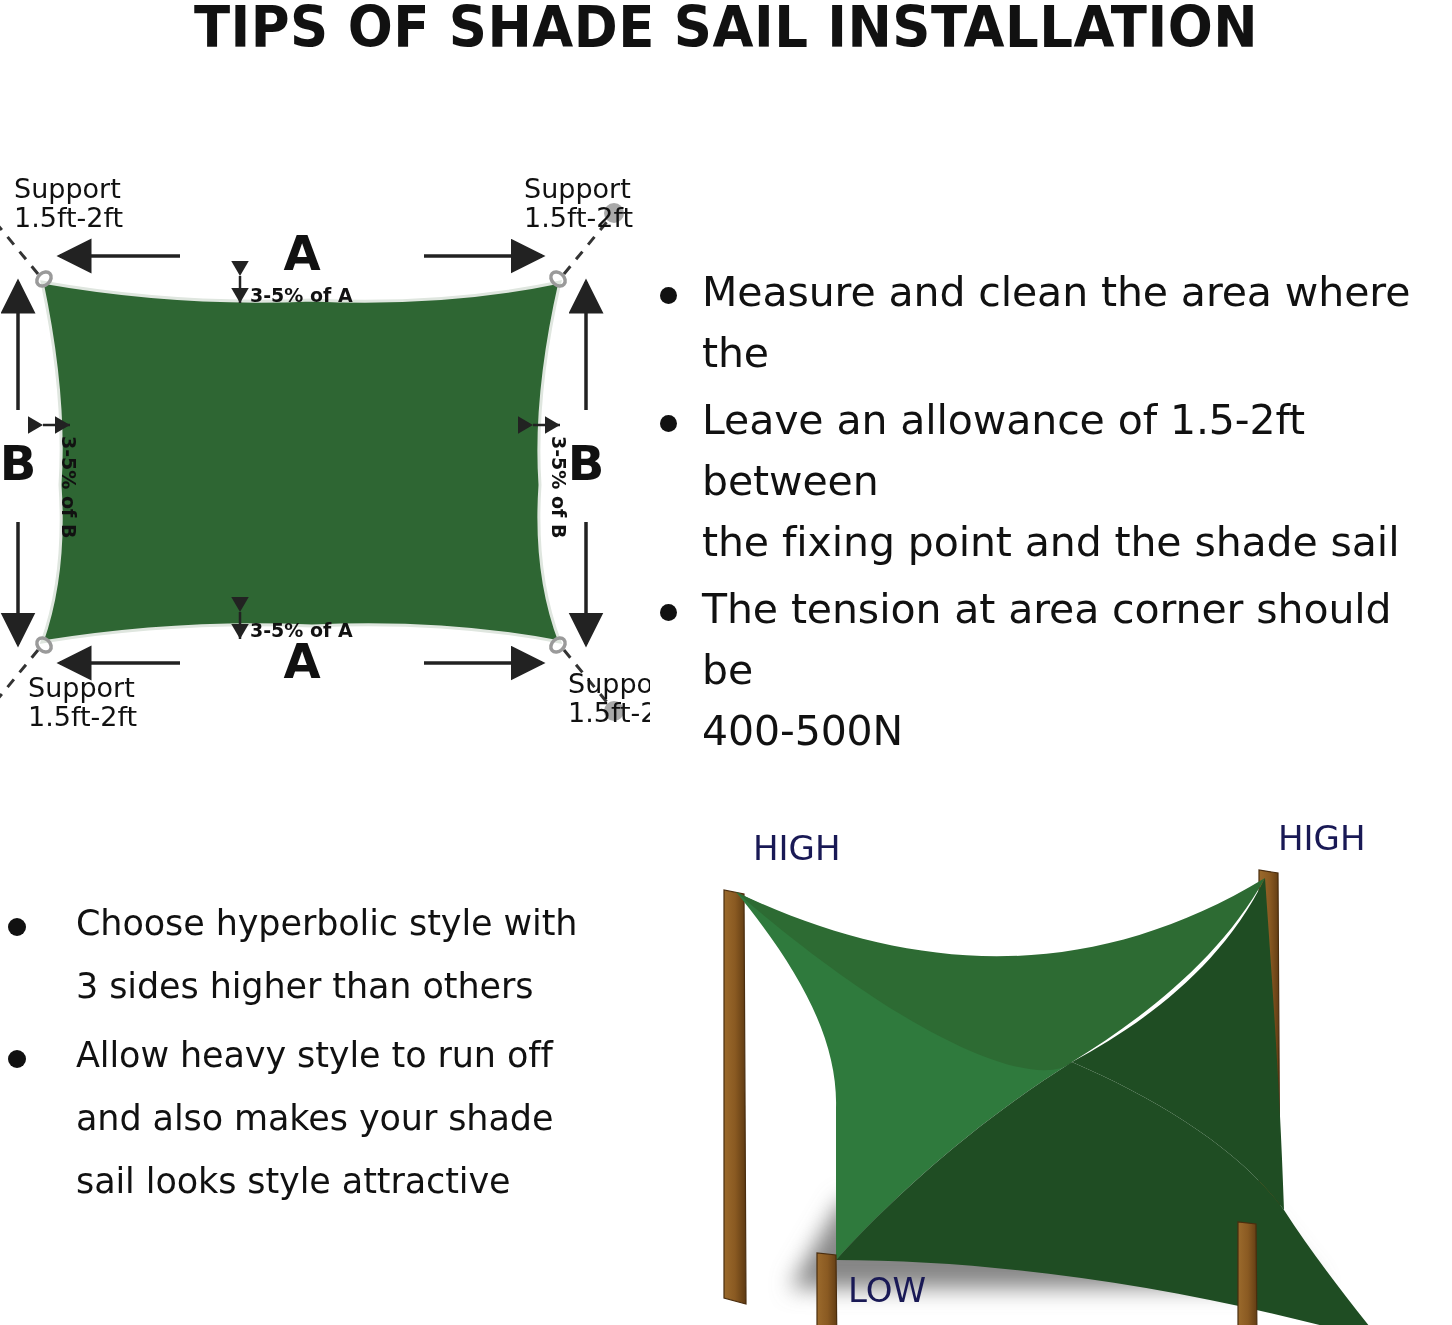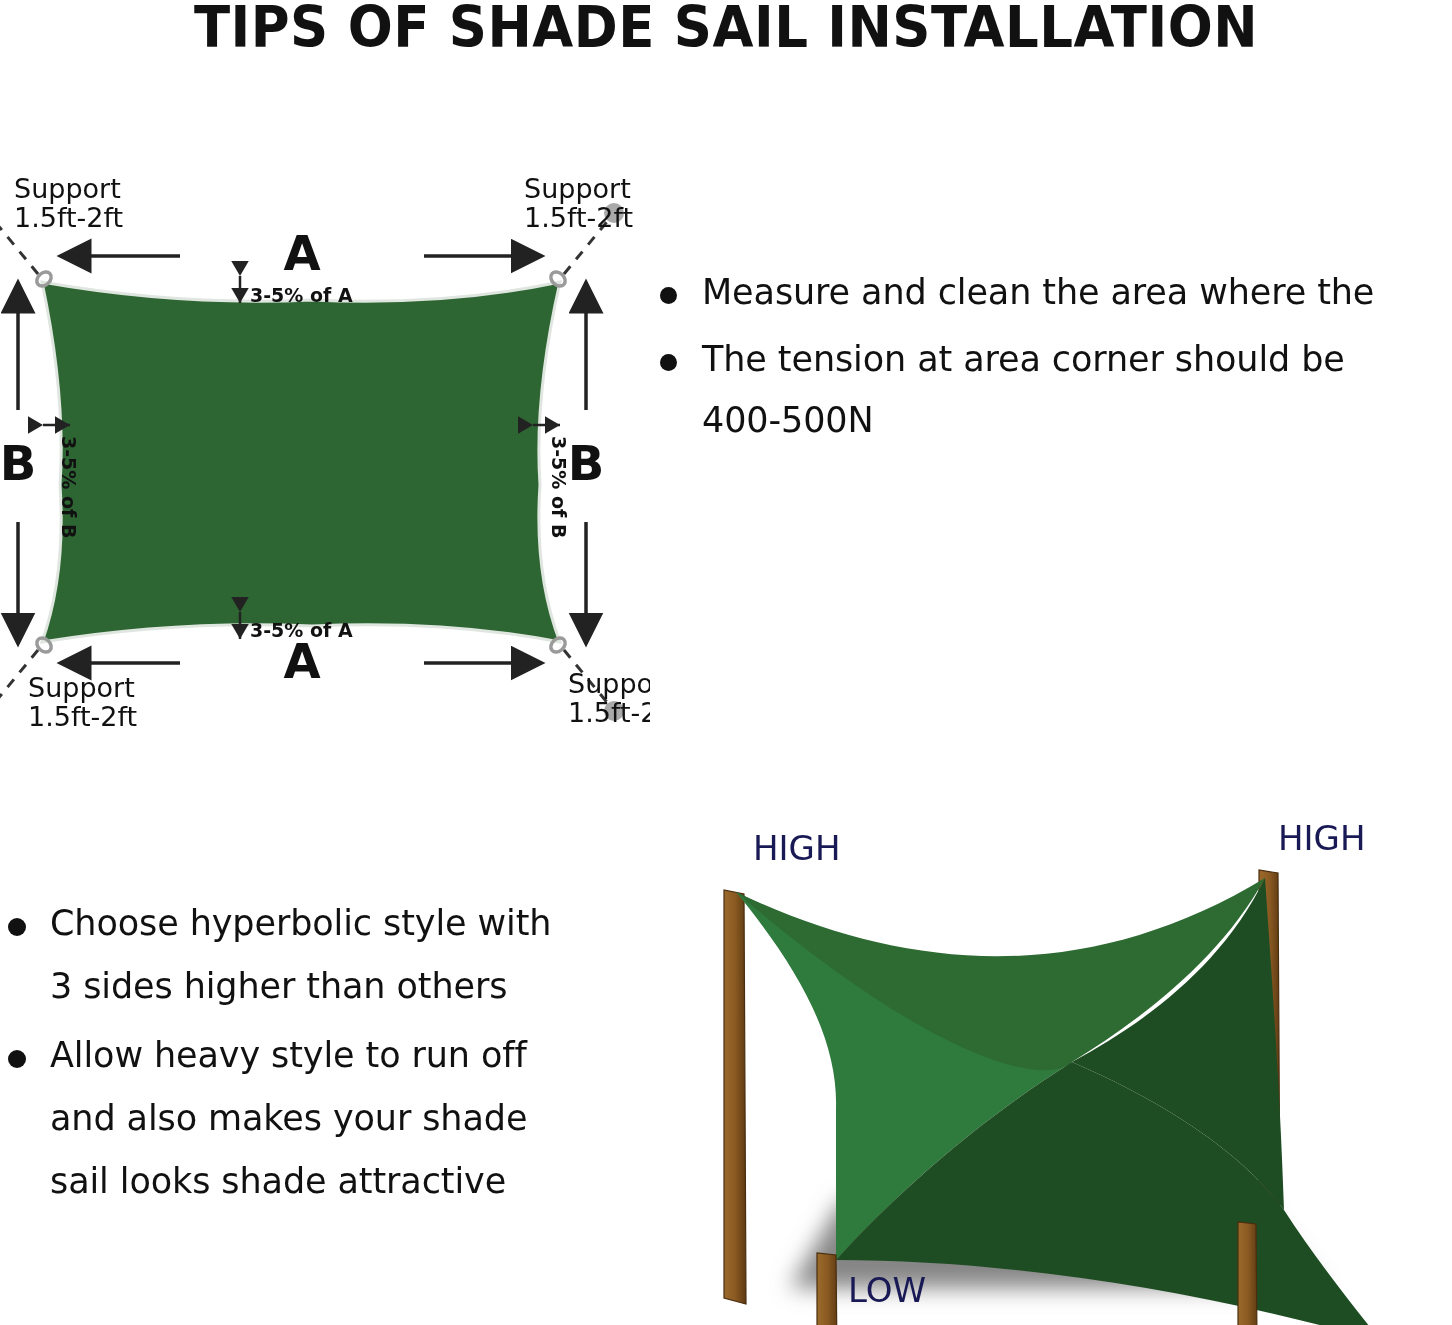--- a/index.html
+++ b/index.html
@@ -61,38 +61,38 @@
   ul.bullets {
     list-style: none;
     margin: 0;
     padding: 0;
   }
   ul.bullets > li {
     position: relative;
     padding-left: 52px;
     margin: 0 0 6px 0;
     font-family: "DejaVu Sans", sans-serif;
-    font-size: 35px;
+    font-size: 41px;
     line-height: 61px;
     color: #111111;
     letter-spacing: -0.1px;
   }
   ul.bullets > li .dot {
     position: absolute;
     left: 10px;
     top: 25px;
     width: 17px;
     height: 17px;
     border-radius: 50%;
     background: #111111;
   }
   #style-list ul.bullets > li {
     font-size: 35px;
     line-height: 63px;
-    padding-left: 50px;
+    padding-left: 76px;
   }
   #style-list ul.bullets > li .dot {
     left: 8px;
     top: 26px;
     width: 18px;
     height: 18px;
   }
 </style>
 </head>
 <body>
@@ -200,38 +200,43 @@
 </div>
 
 <div class="panel" id="tips-list">
   <ul class="bullets">
     <li>
       <span class="dot"></span>
       <span>Measure and clean the area where the</span><br>
     </li>
     <li>
       <span class="dot"></span>
+      <span>Leave an allowance of 1.5-2ft between</span><br>
+      <span>the fixing point and the shade sail</span>
+    </li>
+    <li>
+      <span class="dot"></span>
       <span>The tension at area corner should be</span><br>
       <span>400-500N</span>
     </li>
   </ul>
 </div>
 
 <div class="panel" id="style-list">
   <ul class="bullets">
     <li>
       <span class="dot"></span>
       <span>Choose hyperbolic style with</span><br>
       <span>3 sides higher than others</span>
     </li>
     <li>
       <span class="dot"></span>
       <span>Allow heavy style to run off</span><br>
       <span>and also makes your shade</span><br>
-      <span>sail looks shade attractive</span>
+      <span>sail looks style attractive</span>
     </li>
   </ul>
 </div>
 
 <svg id="hyper-exact" width="832" height="535" viewBox="0 0 832 535" style="position:absolute;left:620px;top:790px;" xmlns="http://www.w3.org/2000/svg">
   <defs>
     <filter id="gshadow" x="-40%" y="-80%" width="180%" height="300%">
       <feGaussianBlur in="SourceGraphic" stdDeviation="11"></feGaussianBlur>
     </filter>
     <linearGradient id="pg" x1="0" y1="0" x2="1" y2="0">

